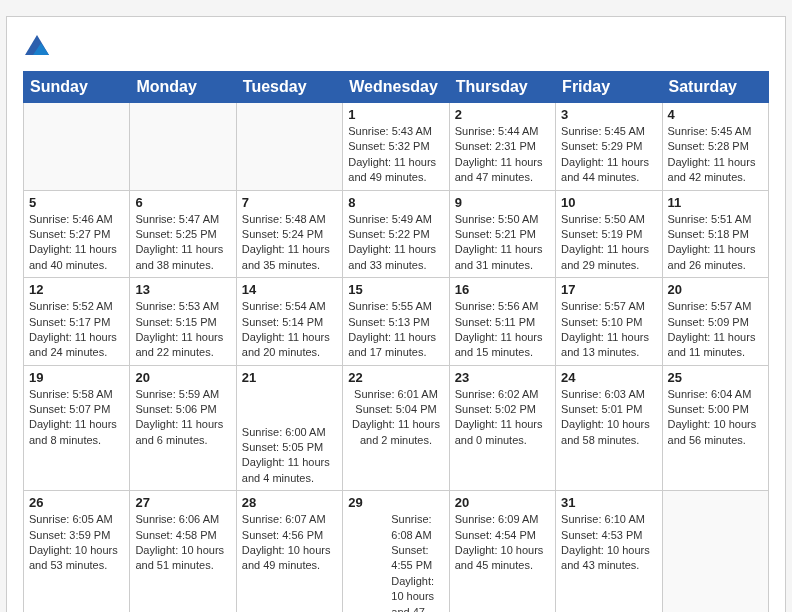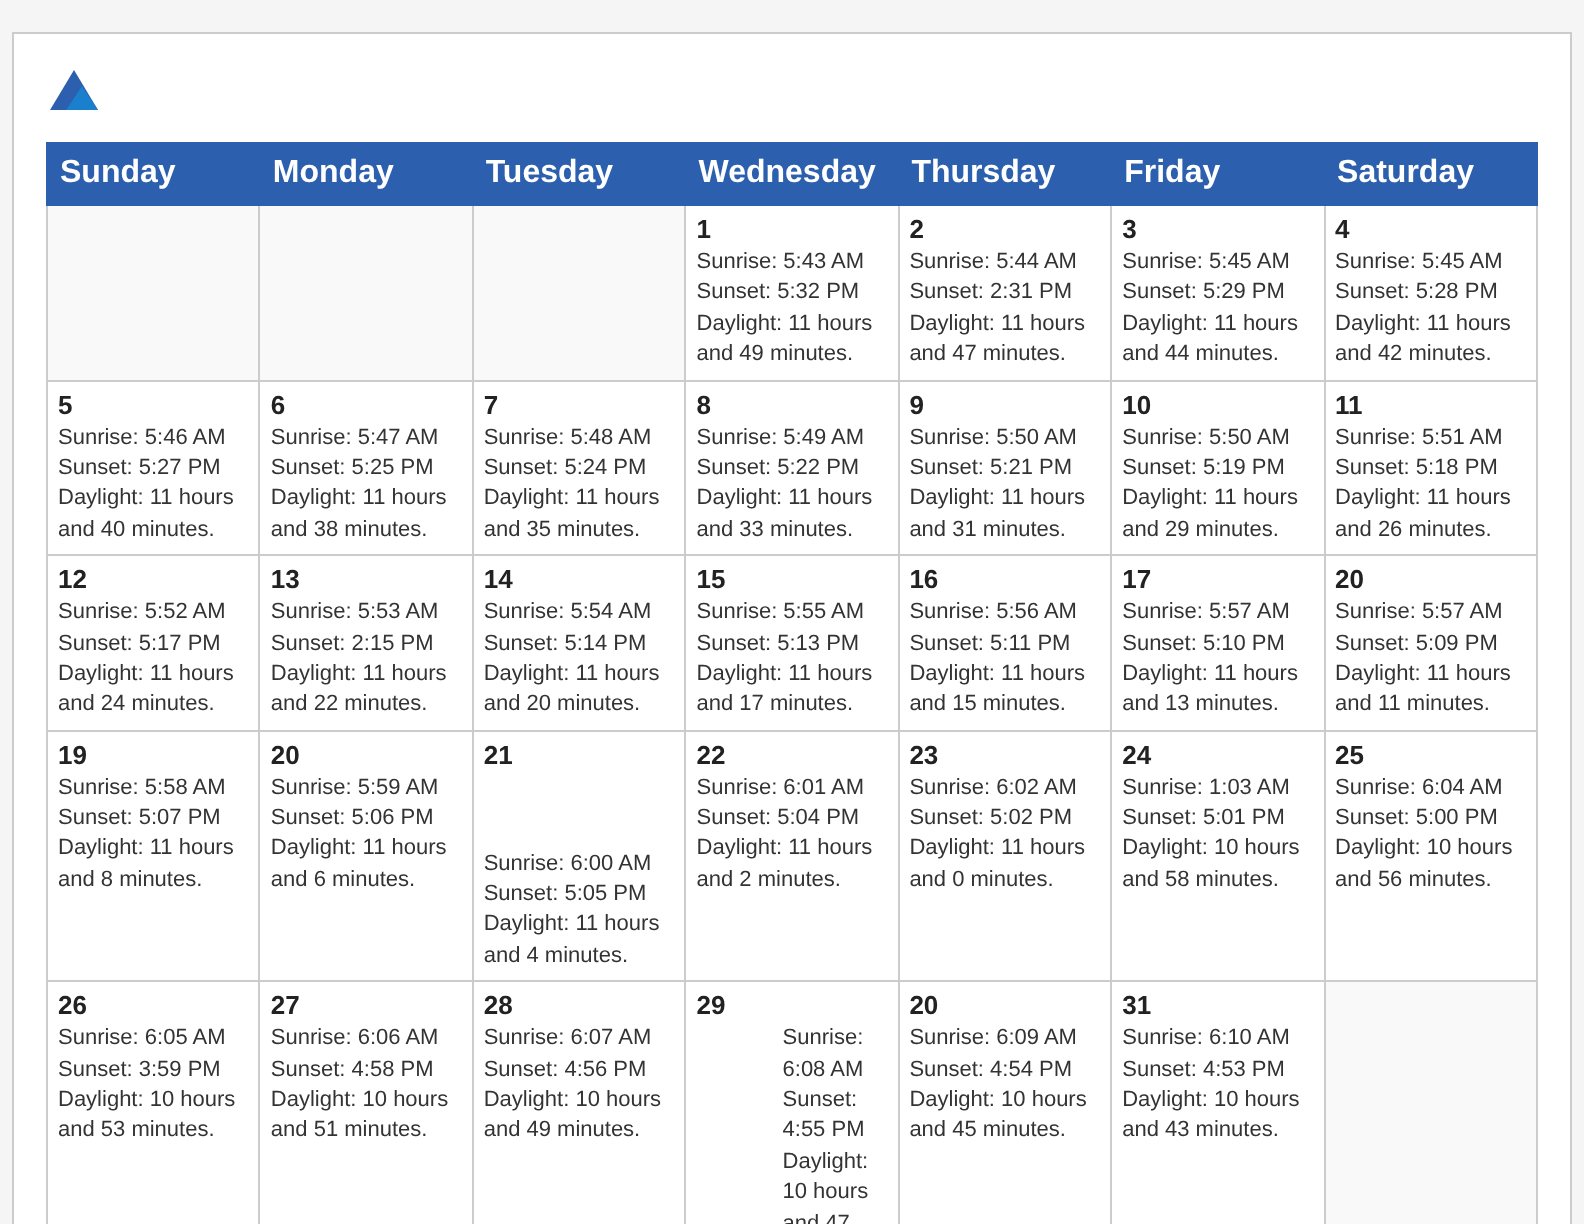--- a/index.html
+++ b/index.html
@@ -211,21 +211,21 @@
           <td>
             <div class="day-number">12</div>
             <div class="day-info" style="white-space: pre-line;">Sunrise: 5:52 AM
 Sunset: 5:17 PM
 Daylight: 11 hours
 and 24 minutes.</div>
           </td>
           <td>
             <div class="day-number">13</div>
             <div class="day-info" style="white-space: pre-line;">Sunrise: 5:53 AM
-Sunset: 2:15 PM
+Sunset: 5:15 PM
 Daylight: 11 hours
 and 22 minutes.</div>
           </td>
           <td>
             <div class="day-number">14</div>
             <div class="day-info" style="white-space: pre-line;">Sunrise: 5:54 AM
 Sunset: 5:14 PM
 Daylight: 11 hours
 and 20 minutes.</div>
           </td>
@@ -275,35 +275,35 @@
           </td>
           <td>
             <div class="day-number">21</div>
             <div class="day-info" style="white-space: pre-line; margin-top: 40px;">Sunrise: 6:00 AM
 Sunset: 5:05 PM
 Daylight: 11 hours
 and 4 minutes.</div>
           </td>
           <td>
             <div class="day-number">22</div>
-            <div class="day-info" style="white-space: pre-line;">Sunrise: 6:01 AM
+            <div class="day-info" style="white-space: pre-line; text-align: center;">Sunrise: 6:01 AM
 Sunset: 5:04 PM
 Daylight: 11 hours
 and 2 minutes.</div>
           </td>
           <td>
             <div class="day-number">23</div>
             <div class="day-info" style="white-space: pre-line;">Sunrise: 6:02 AM
 Sunset: 5:02 PM
 Daylight: 11 hours
 and 0 minutes.</div>
           </td>
           <td>
             <div class="day-number">24</div>
-            <div class="day-info" style="white-space: pre-line;">Sunrise: 1:03 AM
+            <div class="day-info" style="white-space: pre-line;">Sunrise: 6:03 AM
 Sunset: 5:01 PM
 Daylight: 10 hours
 and 58 minutes.</div>
           </td>
           <td>
             <div class="day-number">25</div>
             <div class="day-info" style="white-space: pre-line;">Sunrise: 6:04 AM
 Sunset: 5:00 PM
 Daylight: 10 hours
 and 56 minutes.</div>

